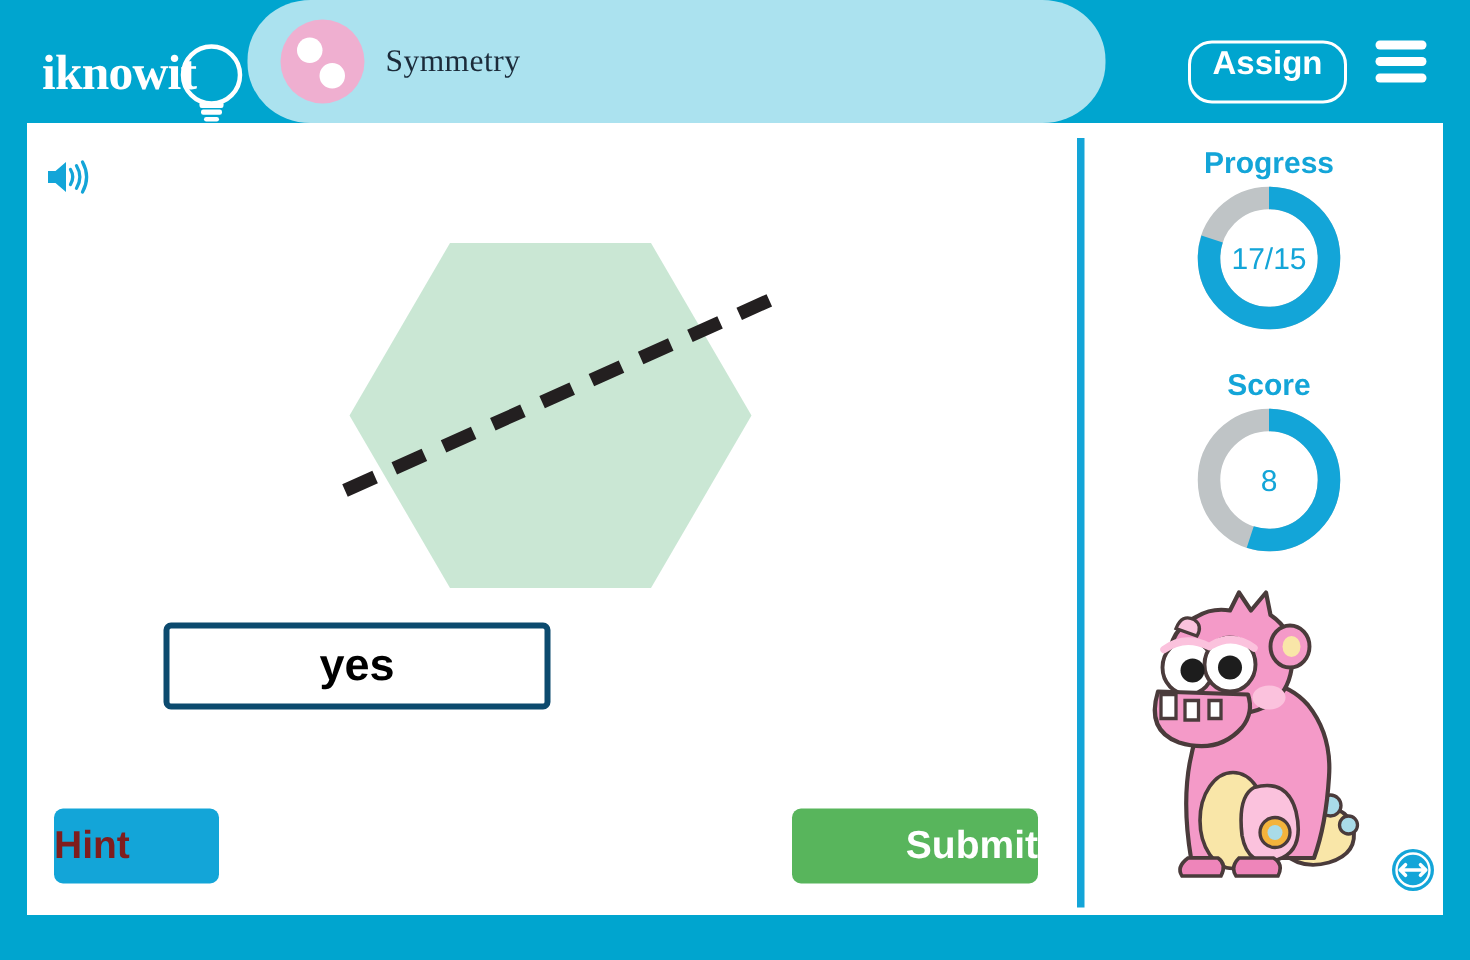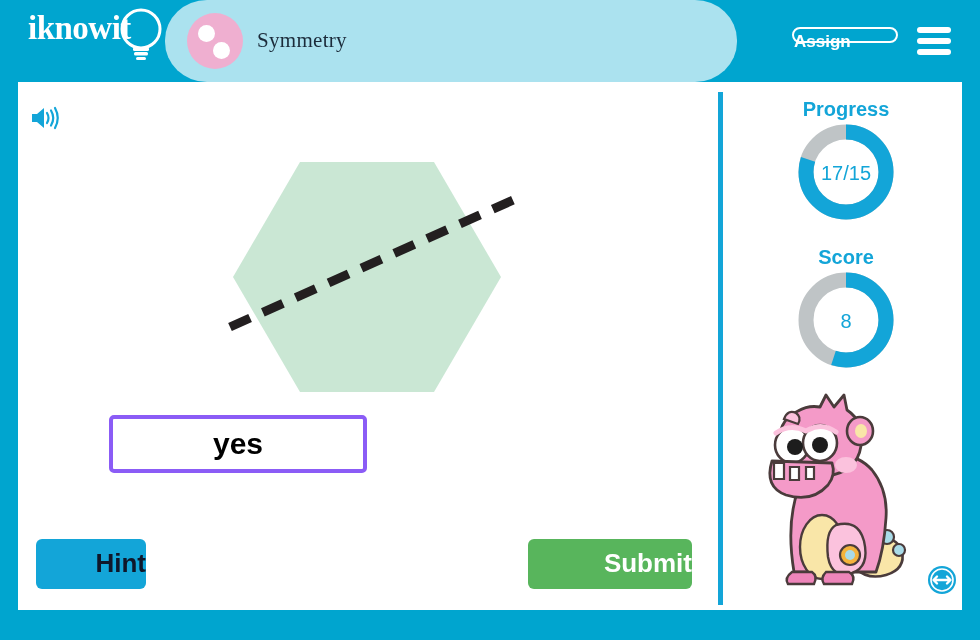--- a/index.html
+++ b/index.html
@@ -19,21 +19,21 @@
   
   #header {
     position: absolute;
     left: 0; top: 0;
     width: 980px; height: 82px;
     background: #00a5cf;
   }
 
   #logo {
     position: absolute;
-    left: 28px; top: 3px;
+    left: 28px; top: 24px;
     width: 140px; height: 58px;
   }
   #logo .logo-text {
     position: absolute;
     left: 0; top: 7px;
     font-family: "Liberation Serif", serif;
     font-weight: bold;
     font-size: 33px;
     color: #ffffff;
     letter-spacing: -0.5px;
@@ -78,27 +78,27 @@
     left: 92px; top: 28px;
     font-family: Liberation Serif, serif;
     font-size: 21px;
     color: #1b2b3a;
     letter-spacing: 0.3px;
   }
 
   #assign-button {
     position: absolute;
     left: 792px; top: 27px;
-    width: 106px; height: 16px;
+    width: 106px; height: 42px;
     border: 2px solid #ffffff;
     border-radius: 16px;
     color: #ffffff;
-    font-size: 17px;
-    font-weight: bold;
-    text-align: left;
+    font-size: 22px;
+    font-weight: bold;
+    text-align: center;
     line-height: 26px;
     background: transparent;
     cursor: pointer;
   }
 
   #menu-button {
     position: absolute;
     left: 917px; top: 27px;
     width: 34px; height: 29px;
     cursor: pointer;
@@ -149,44 +149,44 @@
     left: 200px; top: 70px;
     width: 330px; height: 240px;
   }
 
   
   .answer-btn {
     position: absolute;
     top: 333px;
     width: 258px; height: 58px;
     background: #ffffff;
-    border: 4px solid #8b5cf6;
+    border: 4px solid #0c4a6e;
     border-radius: 5px;
     font-size: 30px;
     font-weight: bold;
     color: #000000;
     text-align: center;
     line-height: 50px;
     cursor: pointer;
   }
   #answer-yes { left: 91px; }
   #answer-no  { left: 365px; }
 
   
   #hint-button {
     position: absolute;
     left: 18px; top: 457px;
     width: 110px; height: 50px;
     background: #13a5d8;
     border: none;
     border-radius: 6px;
-    color: #0f172a;
+    color: #7f1d1d;
     font-size: 26px;
     font-weight: bold;
-    text-align: right;
+    text-align: left;
     line-height: 48px;
     cursor: pointer;
   }
   #submit-button {
     position: absolute;
     left: 510px; top: 457px;
     width: 164px; height: 50px;
     background: #58b55c;
     border: none;
     border-radius: 6px;

